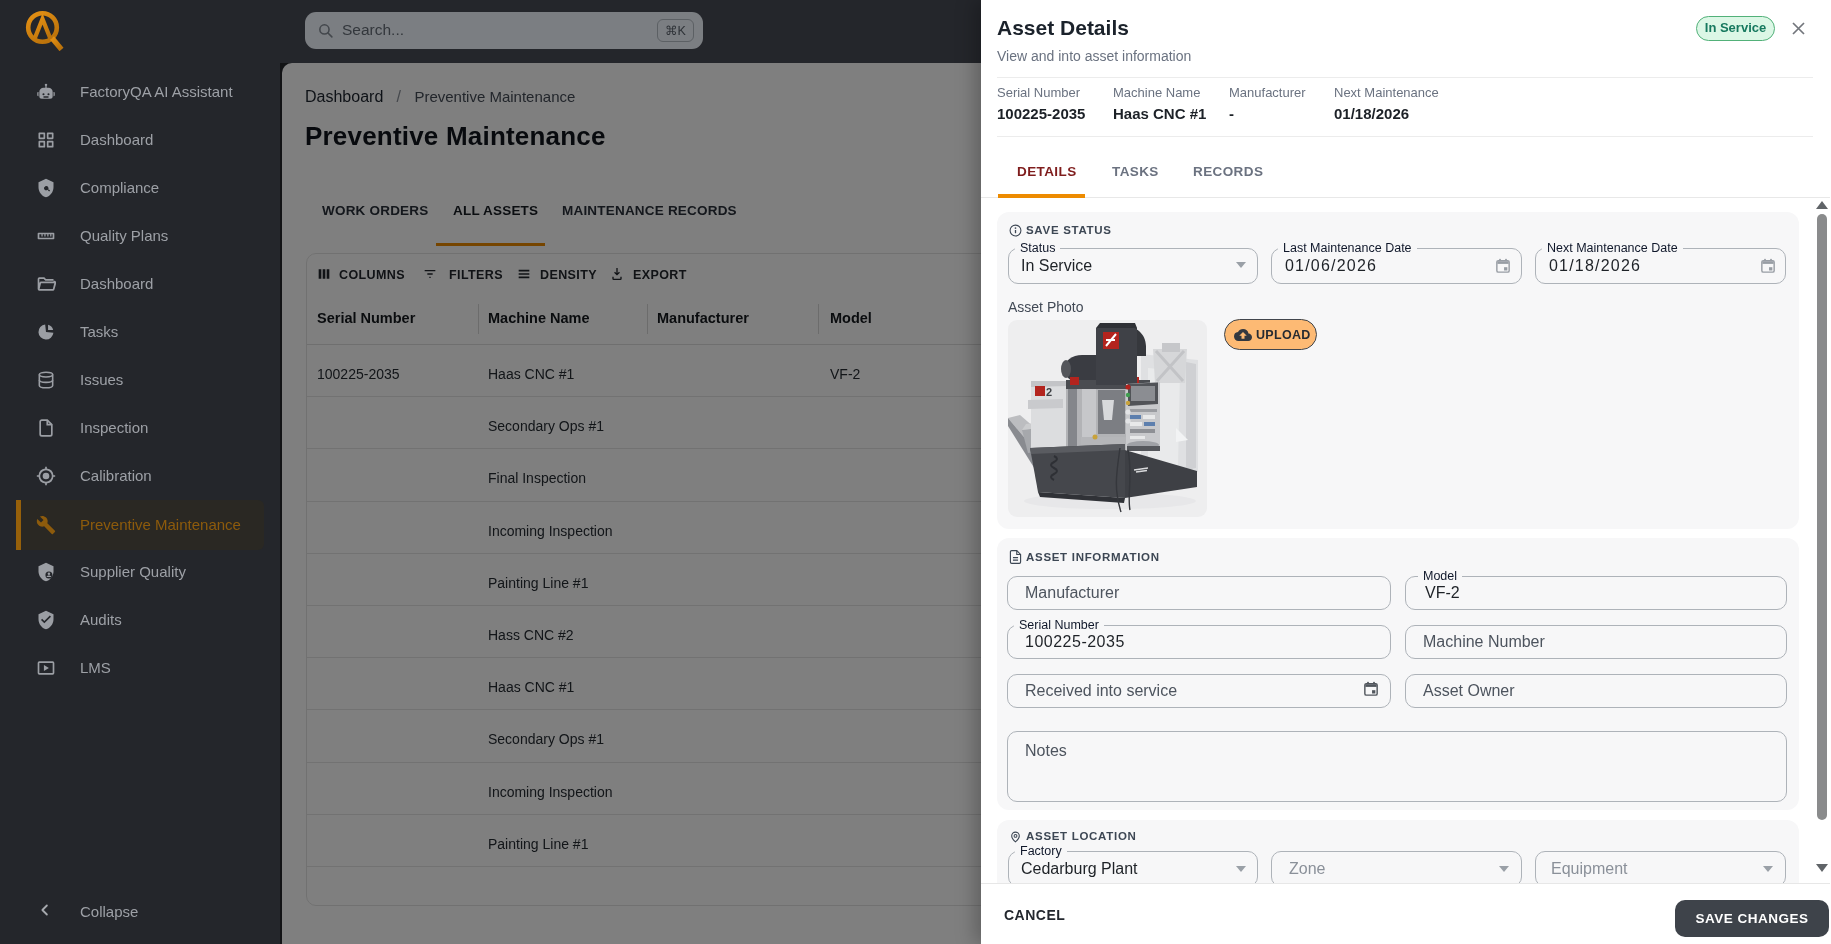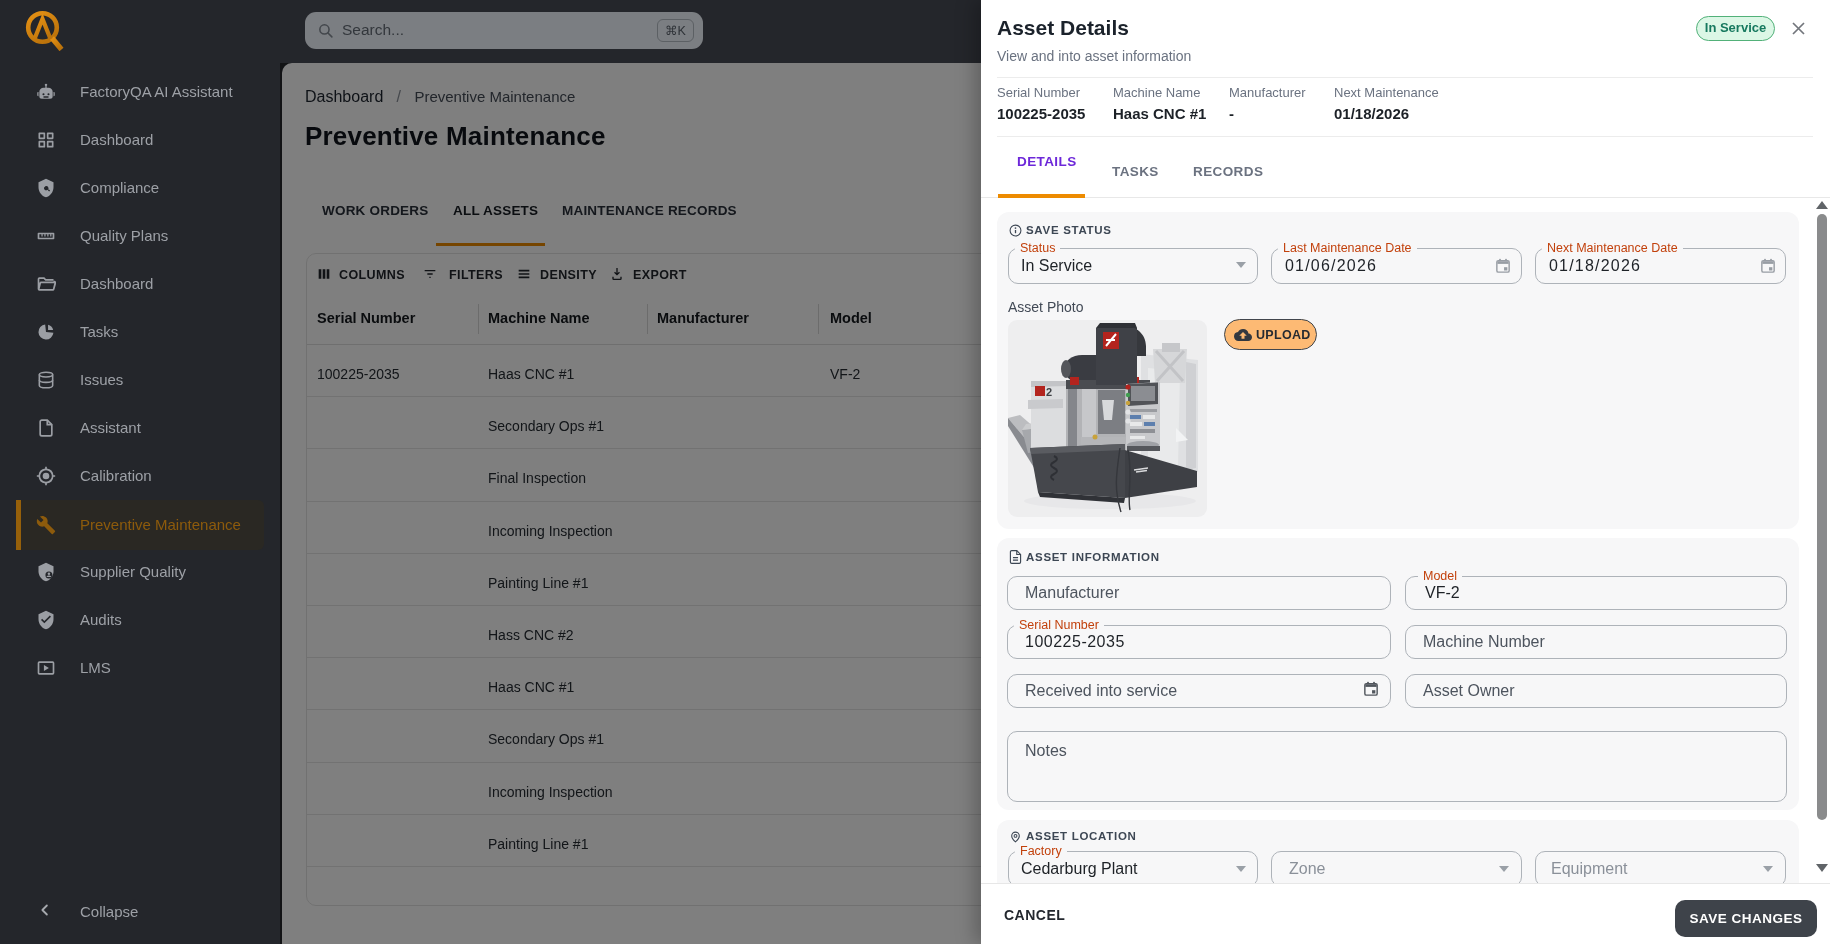--- a/index.html
+++ b/index.html
@@ -18,21 +18,21 @@
 #searchbox{left:25px;top:12px;width:398px;height:37px;background:#7b7e82;border-radius:11px;}
 
 #sheet{left:282px;top:63px;right:0;bottom:0;background:#ffffff;border-top-left-radius:10px;z-index:2;overflow:hidden;}
 #dim{left:280px;top:63px;right:0;bottom:0;background:rgba(0,0,0,0.5);z-index:3;}
 .tbtn{position:absolute;top:0;height:40px;font-size:12.5px;font-weight:700;color:#23272d;letter-spacing:.4px;}
 
 #drawer{left:981px;top:0;width:850px;height:944px;background:#fff;z-index:10;box-shadow:-6px 0 18px rgba(0,0,0,.25);}
 .card{position:absolute;left:16px;width:802px;background:#f7f7f8;border-radius:12px;}
 .ctitle{position:absolute;font-size:11.5px;font-weight:700;letter-spacing:.7px;color:#3d4754;}
 .inp{position:absolute;border:1px solid #aeb3b9;border-radius:10px;}
-.flab{position:absolute;font-size:12.5px;color:#c2410c;background:#f7f7f8;padding:0 5px;line-height:14px;}
+.flab{position:absolute;font-size:12.5px;color:#0f172a;background:#f7f7f8;padding:0 5px;line-height:14px;}
 .ival{position:absolute;font-size:16px;color:#1e2227;}
 .iph{position:absolute;font-size:16px;color:#4d545e;}
 .caret{position:absolute;width:0;height:0;border-left:5.5px solid transparent;border-right:5.5px solid transparent;border-top:6.5px solid #9aa0a7;}
 .slab{position:absolute;font-size:13px;color:#6a7280;}
 .sval{position:absolute;font-size:15px;font-weight:700;color:#1c2127;}
 </style>
 </head>
 <body>
 
 <div class="ab" id="sidebar">
@@ -92,21 +92,21 @@
           <path d="M4 5.5v6.5c0 1.55 3.58 2.8 8 2.8s8-1.25 8-2.8V5.5"></path>
           <path d="M4 12v6.5c0 1.55 3.58 2.8 8 2.8s8-1.25 8-2.8V12"></path>
         </svg></span>
       <span class="tx">Issues</span>
     </div>
   <div class="mi" style="top:404px">
       <span class="ic"><svg width="20" height="20" viewBox="0 0 24 24" fill="none" stroke="#9b9ea4" stroke-width="2">
           <path d="M13.5 2.5H7a2 2 0 0 0-2 2v15a2 2 0 0 0 2 2h10a2 2 0 0 0 2-2V8z"></path>
           <path d="M13.5 2.5V8H19"></path>
         </svg></span>
-      <span class="tx">Assistant</span>
+      <span class="tx">Inspection</span>
     </div>
   <div class="mi" style="top:452px">
       <span class="ic"><svg width="20" height="20" viewBox="0 0 24 24" fill="#9b9ea4">
           <path d="M12 8a4 4 0 1 0 0 8 4 4 0 0 0 0-8zm8.94 3A8.99 8.99 0 0 0 13 3.06V1h-2v2.06A8.99 8.99 0 0 0 3.06 11H1v2h2.06A8.99 8.99 0 0 0 11 20.94V23h2v-2.06A8.99 8.99 0 0 0 20.94 13H23v-2h-2.06zM12 19a7 7 0 1 1 0-14 7 7 0 0 1 0 14z"></path>
         </svg></span>
       <span class="tx">Calibration</span>
     </div>
   <div class="mi act" style="top:500px">
       <span class="ic" style="top:15px"><svg width="20" height="20" viewBox="0 0 24 24" fill="#8d5b0c">
           <path d="M22.7 19 13.6 9.9c.9-2.3.4-5-1.5-6.9-2-2-5-2.4-7.4-1.3L9 6 6 9 1.6 4.7C.4 7.1.9 10.1 2.9 12.1c1.9 1.9 4.6 2.4 6.9 1.5l9.1 9.1c.4.4 1 .4 1.4 0l2.3-2.3c.5-.4.5-1.1.1-1.4z"></path>
@@ -240,21 +240,21 @@
   <div class="slab" style="left:16px;top:85px;">Serial Number</div>
   <div class="slab" style="left:132px;top:85px;">Machine Name</div>
   <div class="slab" style="left:248px;top:85px;">Manufacturer</div>
   <div class="slab" style="left:353px;top:85px;">Next Maintenance</div>
   <div class="sval" style="left:16px;top:105px;">100225-2035</div>
   <div class="sval" style="left:132px;top:105px;">Haas CNC #1</div>
   <div class="sval" style="left:248px;top:105px;">-</div>
   <div class="sval" style="left:353px;top:105px;">01/18/2026</div>
   <div class="ab" style="left:16px;top:136px;width:816px;height:1px;background:#ececec;"></div>
 
-  <div class="ab" style="left:36px;top:154px;font-size:13.5px;font-weight:600;color:#6d28d9;letter-spacing:.4px;">DETAILS</div>
+  <div class="ab" style="left:36px;top:164px;font-size:13.5px;font-weight:600;color:#7f1d1d;letter-spacing:.4px;">DETAILS</div>
   <div class="ab" style="left:131px;top:164px;font-size:13.5px;font-weight:600;color:#6b7280;letter-spacing:.4px;">TASKS</div>
   <div class="ab" style="left:212px;top:164px;font-size:13.5px;font-weight:600;color:#6b7280;letter-spacing:.4px;">RECORDS</div>
   <div class="ab" style="left:0;top:197px;width:849px;height:1px;background:#e8e8e8;"></div>
   <div class="ab" style="left:17px;top:194px;width:87px;height:3.5px;background:#ed8b00;"></div>
 
   <div class="card" style="top:212px;height:317px;"></div>
   <svg class="ab" style="left:28px;top:224px" width="13" height="13" viewBox="0 0 24 24" fill="none" stroke="#3d4754" stroke-width="2">
       <circle cx="12" cy="12" r="10"></circle>
       <line x1="12" y1="11" x2="12" y2="17" stroke-width="2.4"></line>
       <circle cx="12" cy="7.5" r="0.6" fill="#3d4754"></circle>
@@ -400,19 +400,19 @@
   <div class="caret" style="left:255px;top:866px;"></div>
   <div class="inp" style="left:290px;top:851px;width:251px;height:36px;"></div>
   <div class="iph" style="left:308px;top:860px;color:#8a9099;">Zone</div>
   <div class="caret" style="left:518px;top:866px;"></div>
   <div class="inp" style="left:554px;top:851px;width:251px;height:36px;"></div>
   <div class="iph" style="left:570px;top:860px;color:#8a9099;">Equipment</div>
   <div class="caret" style="left:782px;top:866px;"></div>
 
   <div class="ab" style="left:0;top:883px;width:849px;height:61px;background:#fff;border-top:1px solid #e7e7e7;">
     <div class="ab" style="left:23px;top:23px;font-size:14px;font-weight:600;color:#23272e;letter-spacing:.5px;">CANCEL</div>
-    <div class="ab" style="left:694px;top:16px;width:142px;height:37px;border-radius:10px;background:#3e434a;text-align:center;line-height:37px;font-size:13.5px;font-weight:700;color:#fff;letter-spacing:.5px;">SAVE CHANGES</div>
+    <div class="ab" style="left:694px;top:16px;width:154px;height:37px;border-radius:10px;background:#3e434a;text-align:center;line-height:37px;font-size:13.5px;font-weight:700;color:#fff;letter-spacing:.5px;">SAVE CHANGES</div>
   </div>
 
   <div class="ab" style="left:836px;top:214px;width:10px;height:606px;border-radius:5px;background:#8a8b8c;"></div>
   <div class="ab" style="left:835px;top:201px;width:0;height:0;border-left:6px solid transparent;border-right:6px solid transparent;border-bottom:8px solid #606468;"></div>
   <div class="ab" style="left:835px;top:864px;width:0;height:0;border-left:6px solid transparent;border-right:6px solid transparent;border-top:8px solid #606468;"></div>
 </div>
 
 </body></html>

